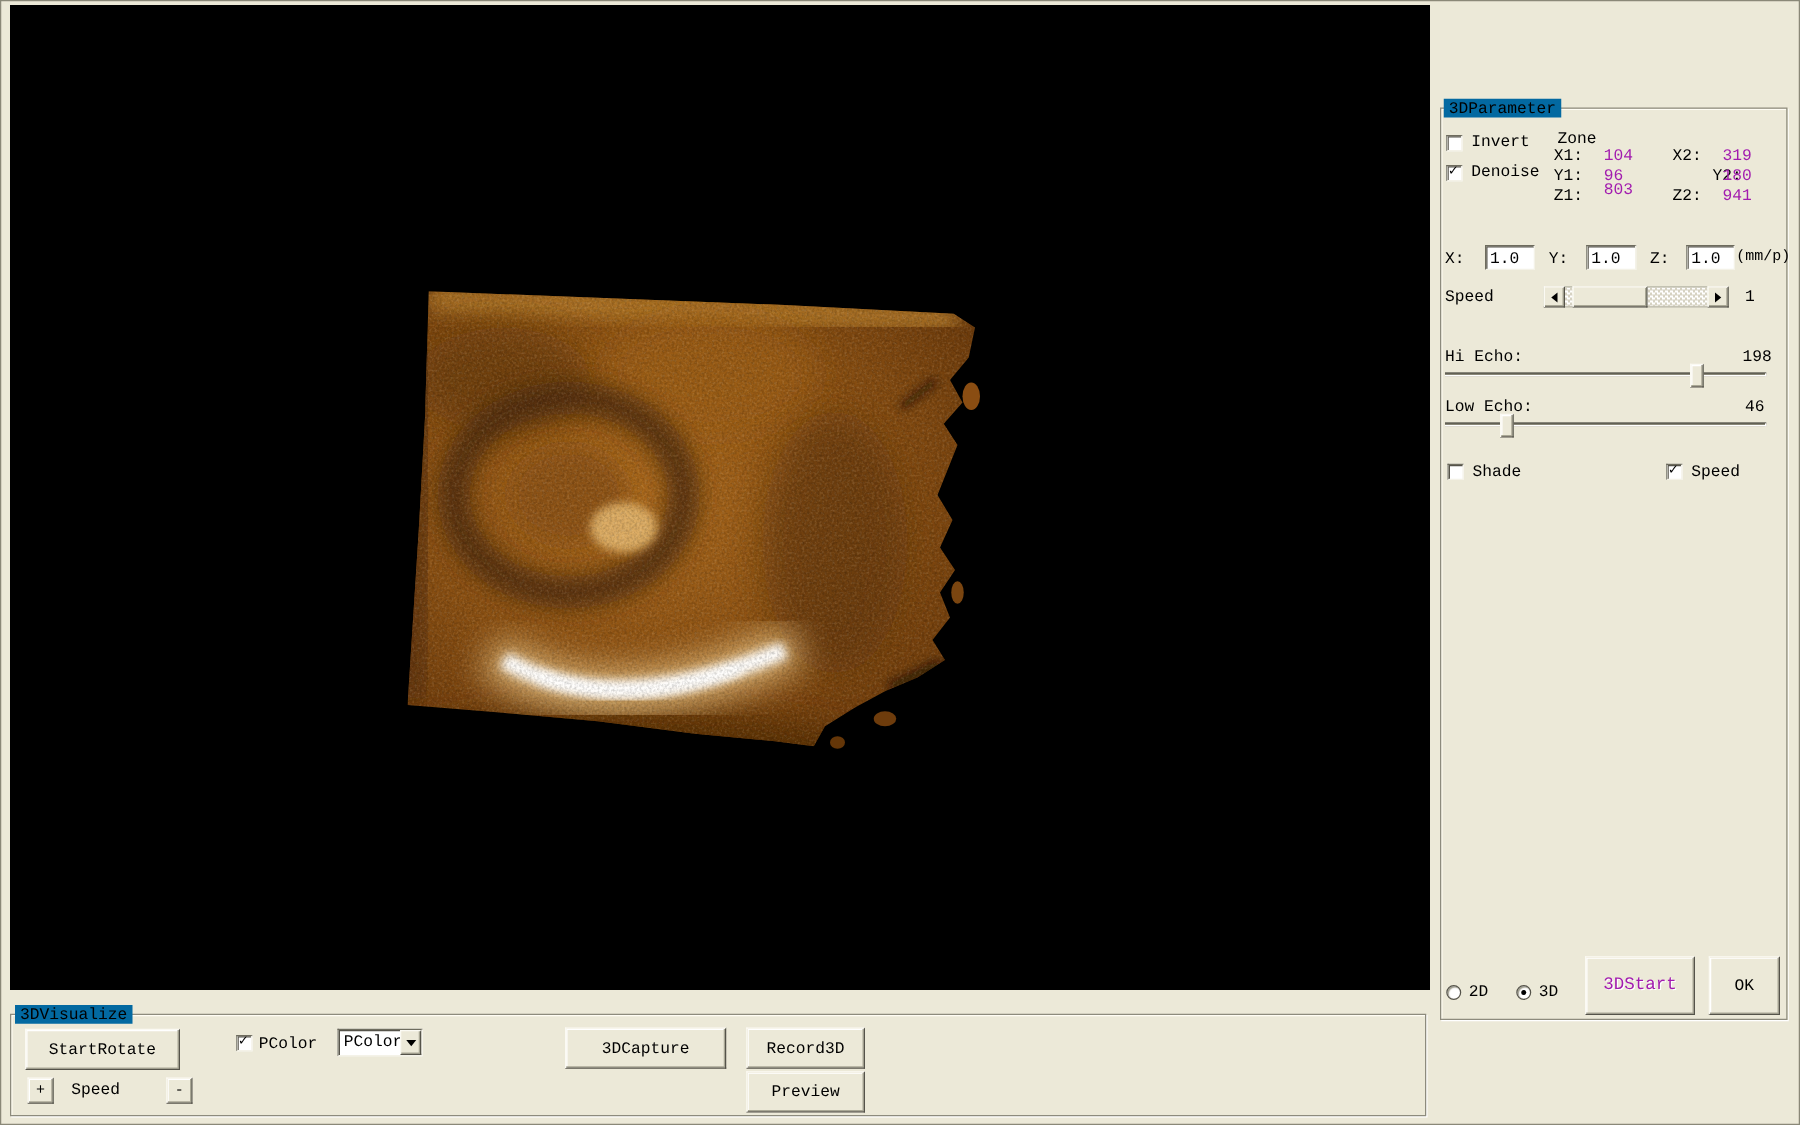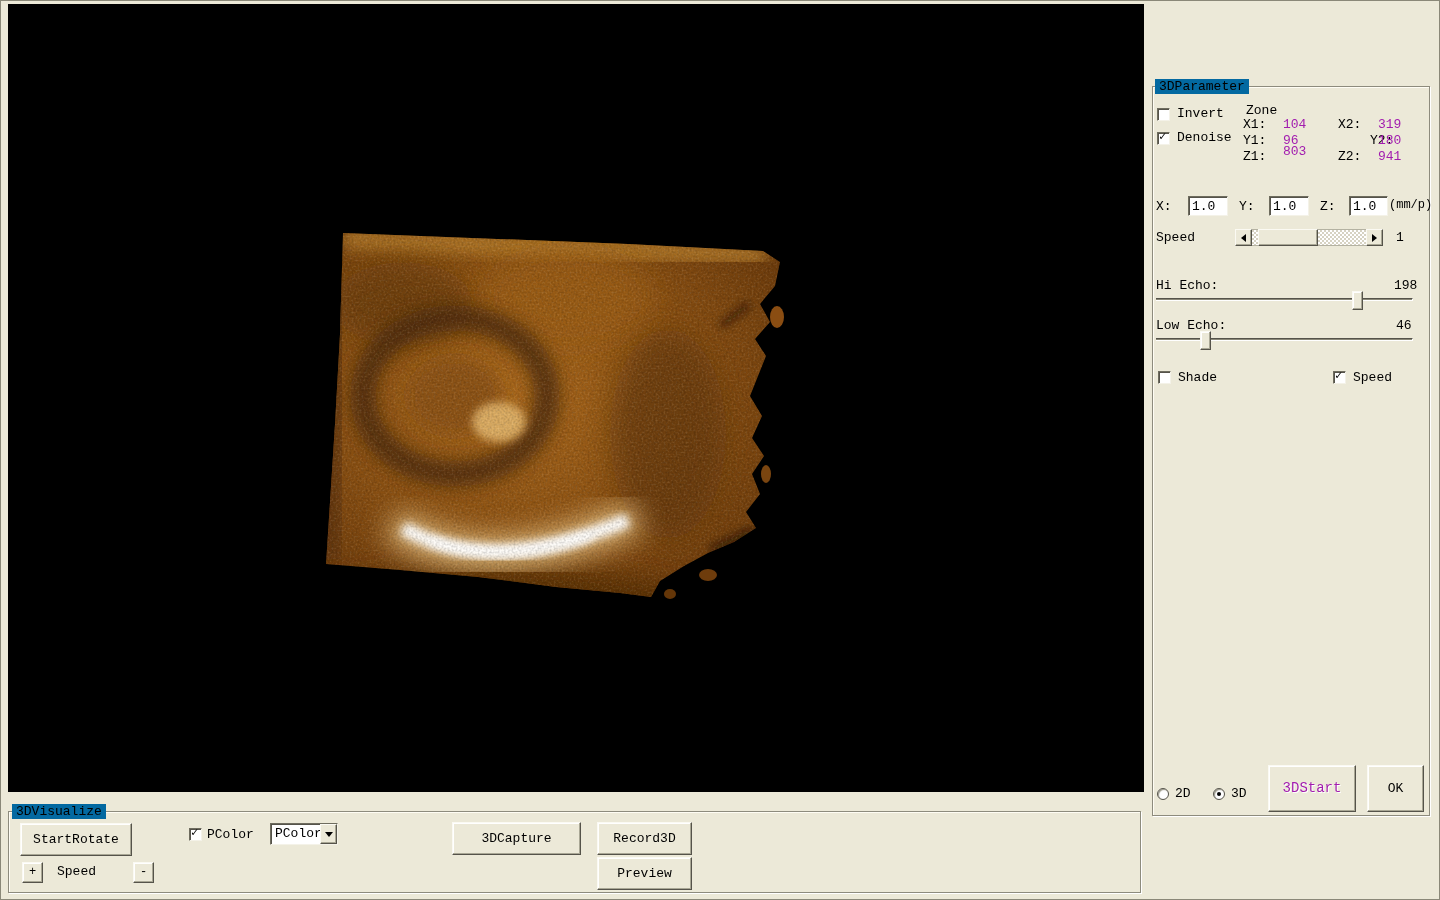--- a/index.html
+++ b/index.html
@@ -208,21 +208,21 @@
   <span class="lbl" style="left:1175px;top:786px">2D</span>
   <span class="radio sel" style="left:1213px;top:788px"></span>
   <span class="lbl" style="left:1231px;top:786px">3D</span>
 
   <div class="btn disabled" style="left:1268px;top:765px;width:88px;height:47px;font-size:14px">3DStart</div>
   <div class="btn" style="left:1367px;top:765px;width:57px;height:47px">OK</div>
 
   <div class="groupbox" style="left:8px;top:811px;width:1133px;height:82px"></div>
   <div class="group-title" style="left:12px;top:804px">3DVisualize</div>
 
-  <div class="btn" style="left:20px;top:823px;width:112px;height:33px">StartRotate</div>
+  <div class="btn" style="left:20px;top:823px;width:124px;height:33px">StartRotate</div>
 
   <span class="cb checked" style="left:189px;top:828px"></span>
   <span class="lbl" style="left:207px;top:827px">PColor</span>
 
   <div class="combo" style="left:270px;top:823px;width:68px;height:22px">
     <span class="combo-text">PColor</span>
     <span class="combo-btn">
       <span class="tri-d"></span>
     </span>
   </div>

